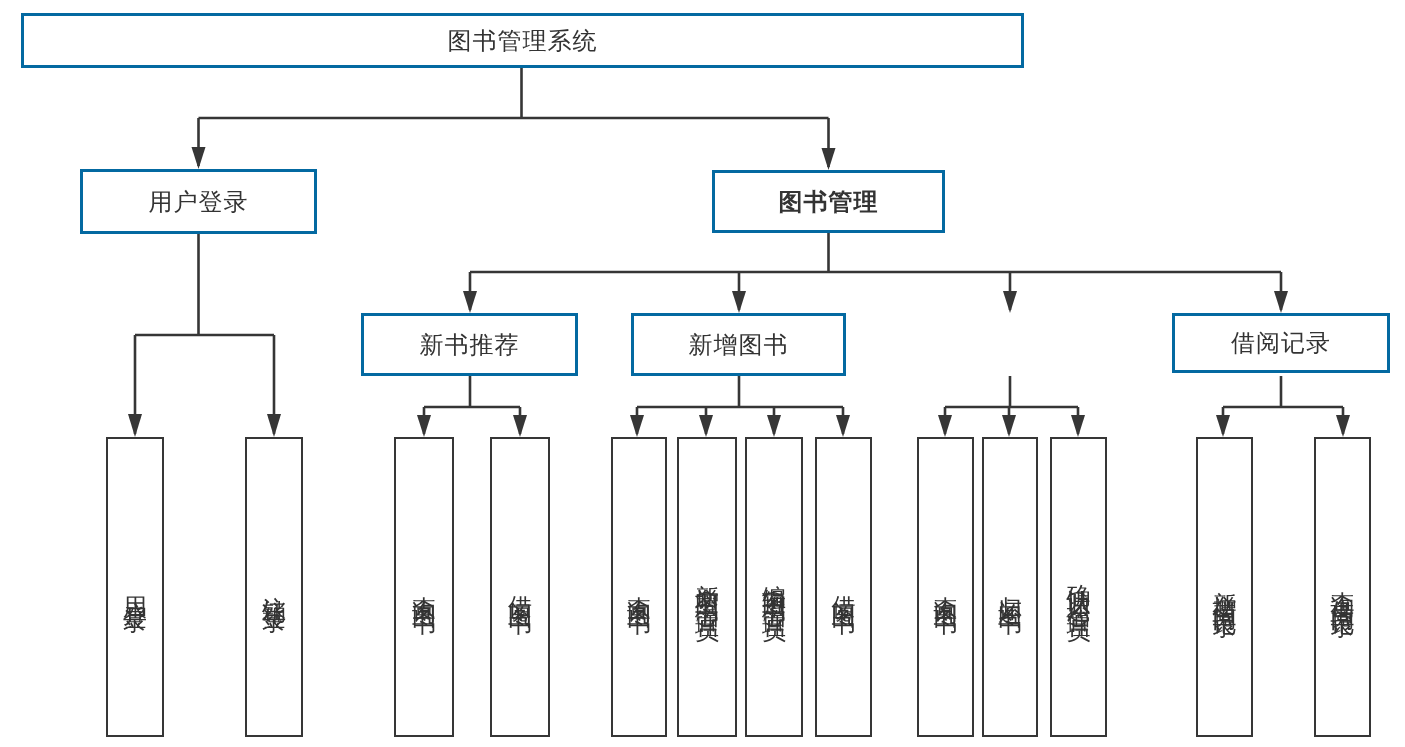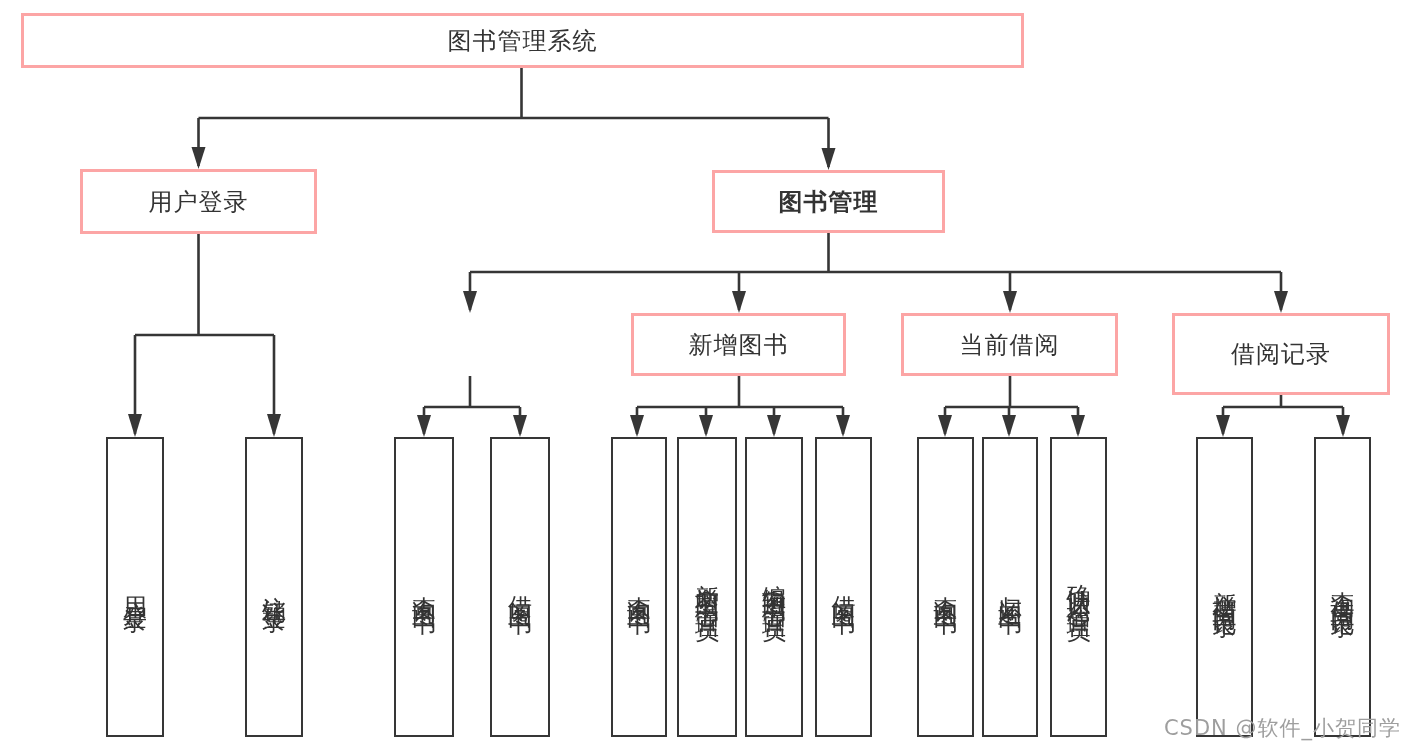--- a/index.html
+++ b/index.html
@@ -13,21 +13,21 @@
   }
   .connectors {
     position: absolute;
     left: 0; top: 0;
     width: 1405px; height: 747px;
   }
   .node {
     position: absolute;
     box-sizing: border-box;
     background: #ffffff;
-    border: 3px solid #fca5a5;
+    border: 3px solid #0369a1;
     display: flex;
     align-items: center;
     justify-content: center;
     color: #333333;
     font-size: 24px;
     letter-spacing: 1px;
     white-space: nowrap;
   }
   .leaf {
     position: absolute;
@@ -106,27 +106,27 @@
     <span>图书管理系统</span>
   </div>
 
   <div class="node" style="left:80px; top:169px; width:237px; height:65px;">
     <span>用户登录</span>
   </div>
   <div class="node" style="left:712px; top:170px; width:233px; height:63px;font-weight:bold;">
     <span>图书管理</span>
   </div>
 
+  <div class="node" style="left:361px; top:313px; width:217px; height:63px;">
+    <span>新书推荐</span>
+  </div>
   <div class="node" style="left:631px; top:313px; width:215px; height:63px;">
     <span>新增图书</span>
   </div>
-  <div class="node" style="left:901px; top:313px; width:217px; height:63px;">
-    <span>当前借阅</span>
-  </div>
-  <div class="node" style="left:1172px; top:313px; width:218px; height:82px;">
+  <div class="node" style="left:1172px; top:313px; width:218px; height:60px;">
     <span>借阅记录</span>
   </div>
 
   <div class="leaf" style="left:106px; top:437px; width:58px; height:300px;">
     <span class="vlabel">用户登录</span>
   </div>
   <div class="leaf" style="left:245px; top:437px; width:58px; height:300px;">
     <span class="vlabel">注销登录</span>
   </div>
 
@@ -160,15 +160,14 @@
     <span class="vlabel">确认归还（管理员）</span>
   </div>
 
   <div class="leaf" style="left:1196px; top:437px; width:57px; height:300px;">
     <span class="vlabel">新增借阅记录</span>
   </div>
   <div class="leaf" style="left:1314px; top:437px; width:57px; height:300px;">
     <span class="vlabel">查询借阅记录</span>
   </div>
 
-  <div class="watermark">CSDN @软件_小贺同学</div>
 
 </div>
 
 </body></html>

